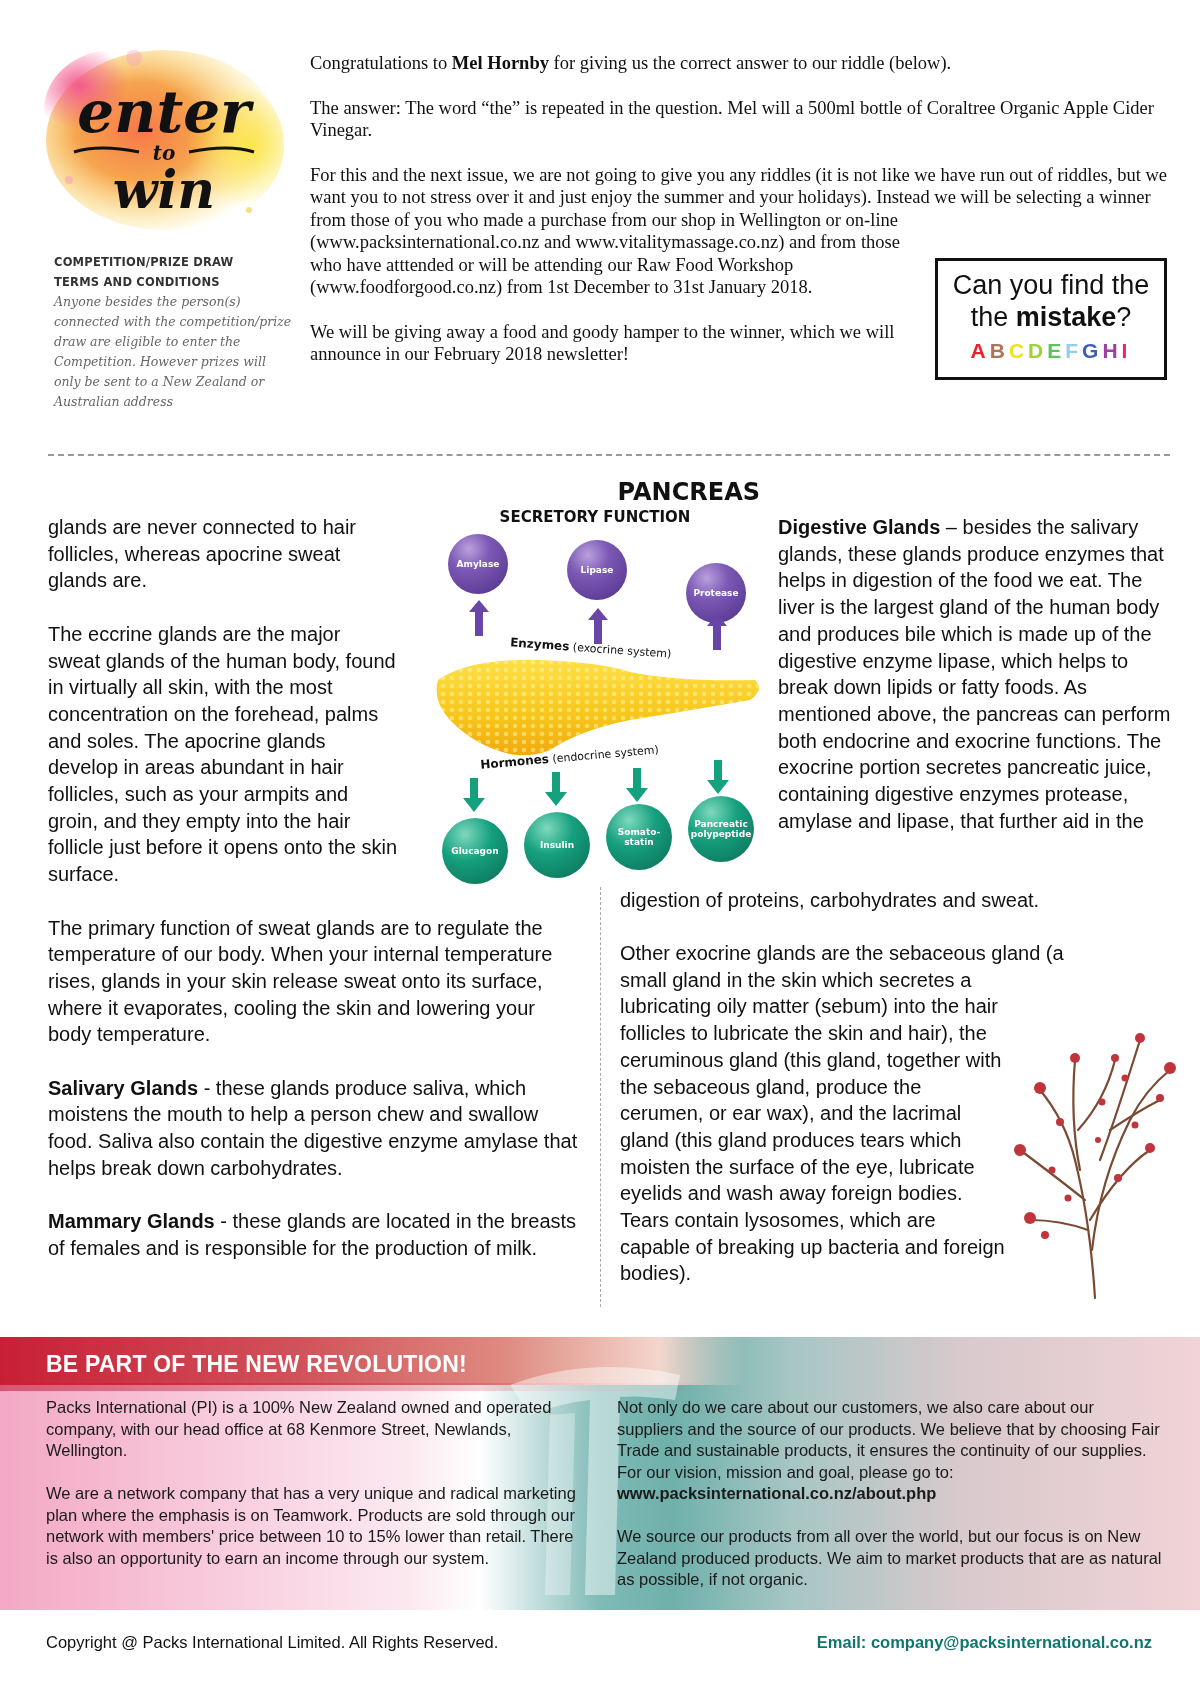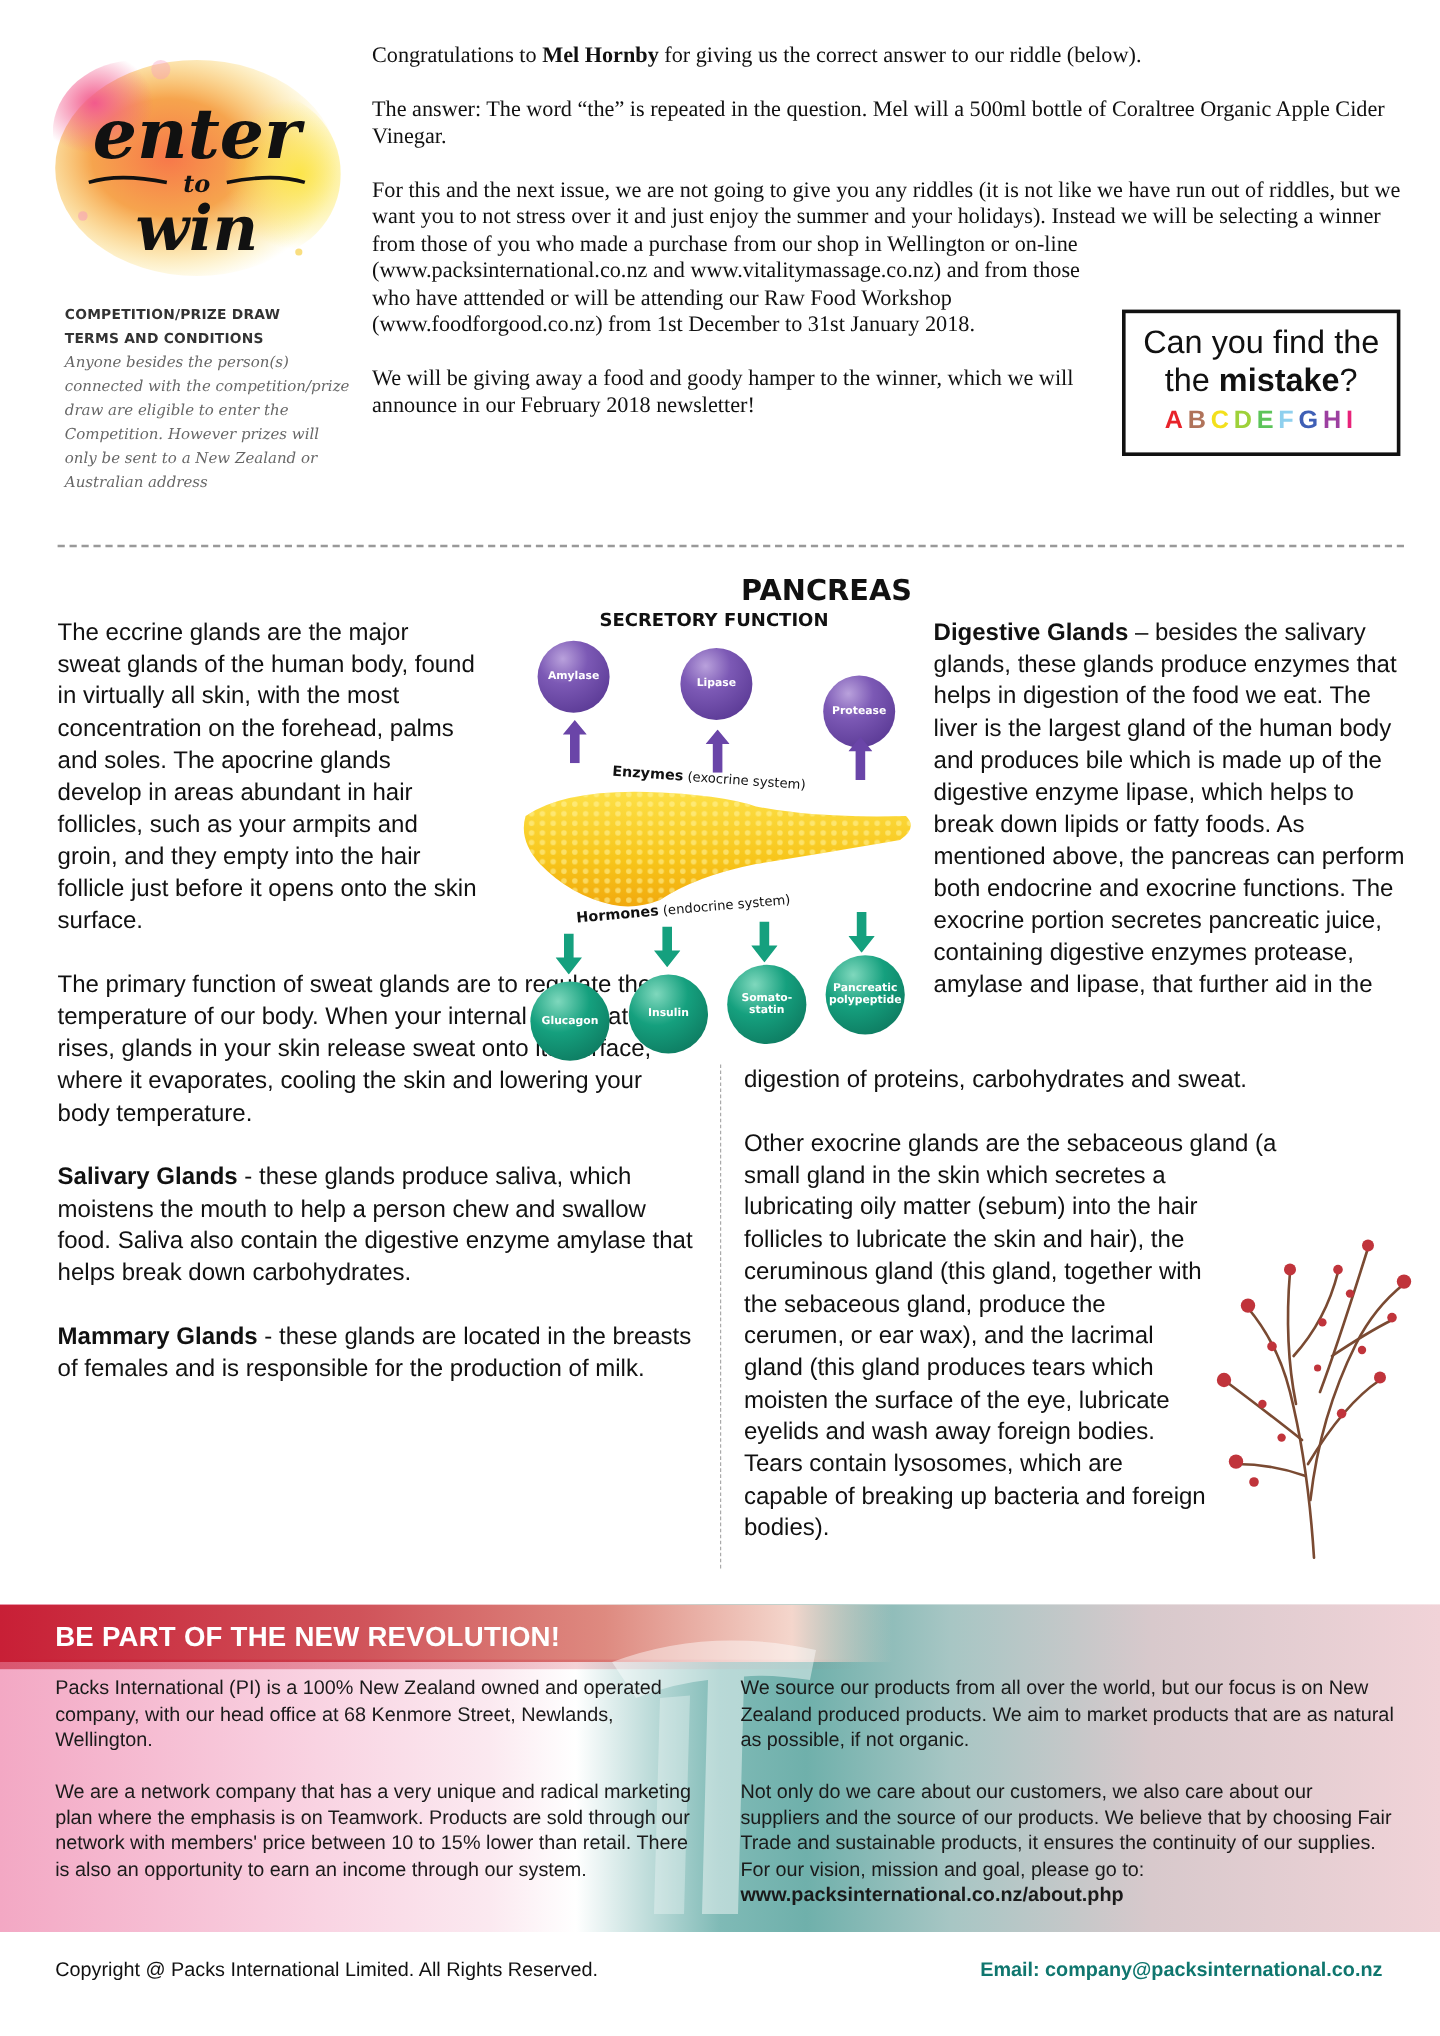--- a/index.html
+++ b/index.html
@@ -5,21 +5,21 @@
   * { box-sizing: border-box; margin: 0; padding: 0; }
   html, body { width: 1200px; height: 1697px; background: #ffffff; overflow: hidden; }
   body { position: relative; font-family: "Liberation Sans", sans-serif; color: #1a1a1a; }
 
   
   .enter-logo { position: absolute; left: 44px; top: 40px; width: 240px; height: 200px; }
   .terms { position: absolute; left: 54px; top: 252px; width: 240px; font-family: "DejaVu Sans", sans-serif; }
   .terms-title { font-size: 11.5px; font-weight: bold; letter-spacing: 0.2px; color: #333; line-height: 20px; text-transform: uppercase; }
   .terms-body { font-family: "DejaVu Serif", serif; font-style: italic; font-size: 12.5px; line-height: 20px; color: #666; }
 
-  .comp-text { position: absolute; left: 310px; top: 36px; width: 860px; font-family: "Liberation Serif", serif; font-size: 18.5px; line-height: 22.5px; color: #111; }
+  .comp-text { position: absolute; left: 310px; top: 52px; width: 860px; font-family: "Liberation Serif", serif; font-size: 18.5px; line-height: 22.5px; color: #111; }
   .comp-text p { margin-bottom: 22px; }
   .comp-text .narrow { width: 600px; }
   .comp-text .teal-note { color: #5fb3a9; font-style: italic; width: 600px; }
 
   .mistake-box { position: absolute; left: 935px; top: 258px; width: 232px; height: 122px; border: 3px solid #111; text-align: center; padding-top: 8px; }
   .mistake-line { font-size: 27px; line-height: 32px; color: #111; }
   .mistake-line b { font-weight: bold; }
   .letters { margin-top: 6px; font-size: 21px; font-weight: 900; letter-spacing: 4px; }
   .letters span { display: inline-block; }
 
@@ -120,20 +120,21 @@
 
 <div class="mistake-box">
   <div class="mistake-line">Can you find the</div>
   <div class="mistake-line"><span>the </span><b>mistake</b><span>?</span></div>
   <div class="letters" id="letters"><span style="color: rgb(232, 35, 42);">A</span><span style="color: rgb(176, 115, 90);">B</span><span style="color: rgb(243, 224, 28);">C</span><span style="color: rgb(158, 209, 58);">D</span><span style="color: rgb(92, 196, 90);">E</span><span style="color: rgb(143, 208, 238);">F</span><span style="color: rgb(63, 95, 181);">G</span><span style="color: rgb(156, 63, 160);">H</span><span style="color: rgb(232, 35, 122);">I</span></div>
 </div>
 
 <div class="dash-sep"></div>
 
 <div class="col-left body-text">
+  <p style="width:330px">glands are never connected to hair follicles, whereas apocrine sweat glands are.</p>
   <p style="width:350px">The eccrine glands are the major sweat glands of the human body, found in virtually all skin, with the most concentration on the forehead, palms and soles. The apocrine glands develop in areas abundant in hair follicles, such as your armpits and groin, and they empty into the hair follicle just before it opens onto the skin surface.</p>
   <p style="width:525px">The primary function of sweat glands are to regulate the temperature of our body. When your internal temperature rises, glands in your skin release sweat onto its surface, where it evaporates, cooling the skin and lowering your body temperature.</p>
   <p style="width:540px"><b>Salivary Glands</b><span> - these glands produce saliva, which moistens the mouth to help a person chew and swallow food. Saliva also contain the digestive enzyme amylase that helps break down carbohydrates.</span></p>
   <p style="width:530px"><b>Mammary Glands</b><span> -  these glands are located in the breasts of females and is responsible for the production of milk.</span></p>
 </div>
 
 <div class="diagram">
   <div class="diag-title">PANCREAS</div>
   <div class="diag-sub">SECRETORY FUNCTION</div>
 
@@ -242,19 +243,19 @@
   <svg class="banner-pi" viewBox="0 0 200 260">
     <path d="M20 40 Q100 10 190 30 L185 55 Q150 50 130 52 L125 250 L95 250 L100 55 Q70 58 40 70 Z" fill="#ffffff"></path>
     <path d="M60 70 L85 68 L80 250 L55 250 Z" fill="#ffffff" opacity="0.7"></path>
   </svg>
   <div class="banner-title">BE PART OF THE NEW REVOLUTION!</div>
   <div class="banner-left banner-text">
     <p>Packs International (PI) is a 100% New Zealand owned and operated company, with our head office at 68 Kenmore Street, Newlands, Wellington.</p>
     <p>We are a network company that has a very unique and radical marketing plan where the emphasis is on Teamwork. Products are sold through our network with members' price between 10 to 15% lower than retail. There is also an opportunity to earn an income through our system.</p>
   </div>
   <div class="banner-right banner-text">
+    <p><span>Not only do we care about our customers, we also care about our suppliers and the source of our products. We believe that by choosing Fair Trade and sustainable products, it ensures the continuity of our supplies. For our vision, mission and goal, please go to: </span><b>www.packsinternational.co.nz/about.php</b></p>
     <p>We source our products from all over the world, but our focus is on New Zealand produced products. We aim to market products that are as natural as possible, if not organic.</p>
-    <p><span>Not only do we care about our customers, we also care about our suppliers and the source of our products. We believe that by choosing Fair Trade and sustainable products, it ensures the continuity of our supplies. For our vision, mission and goal, please go to: </span><b>www.packsinternational.co.nz/about.php</b></p>
   </div>
 </div>
 
 <div class="footer-copy">Copyright @ Packs International Limited. All Rights Reserved.</div>
 <div class="footer-email">Email: company@packsinternational.co.nz</div>
 
 </body></html>

